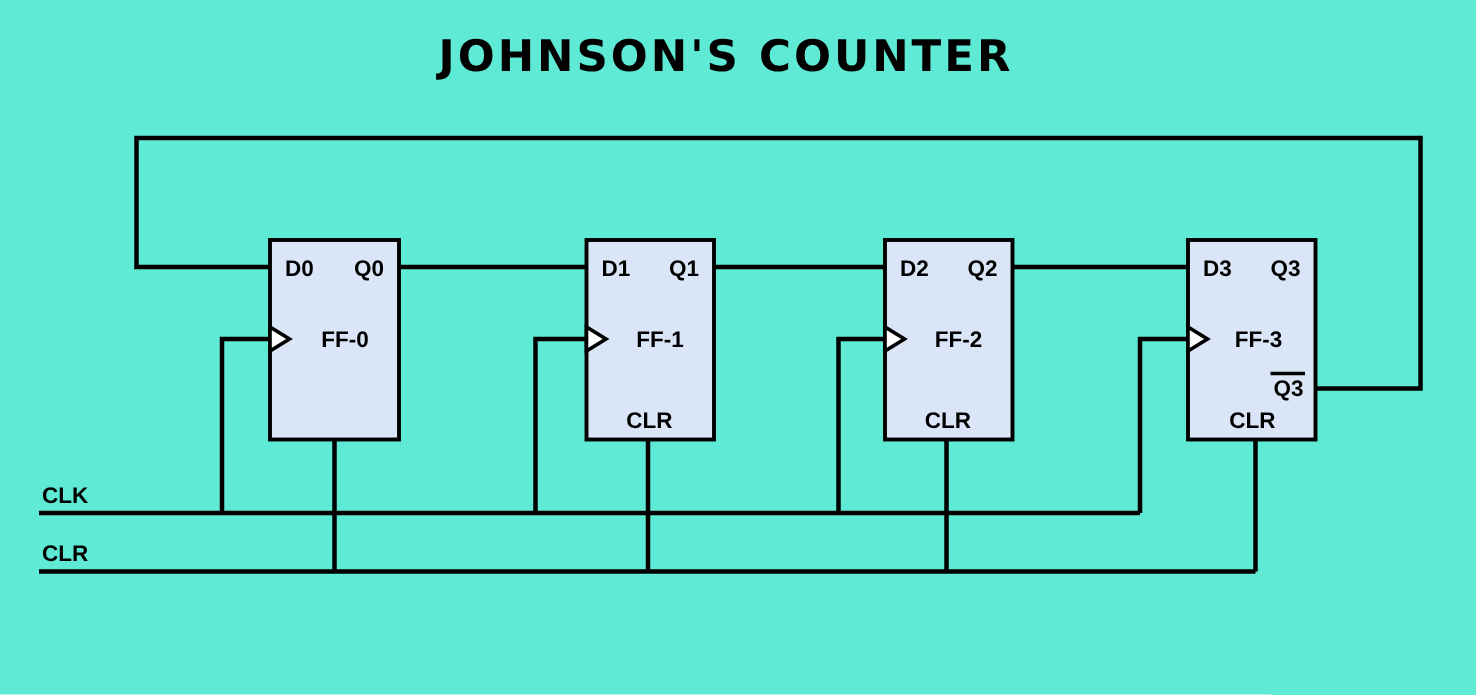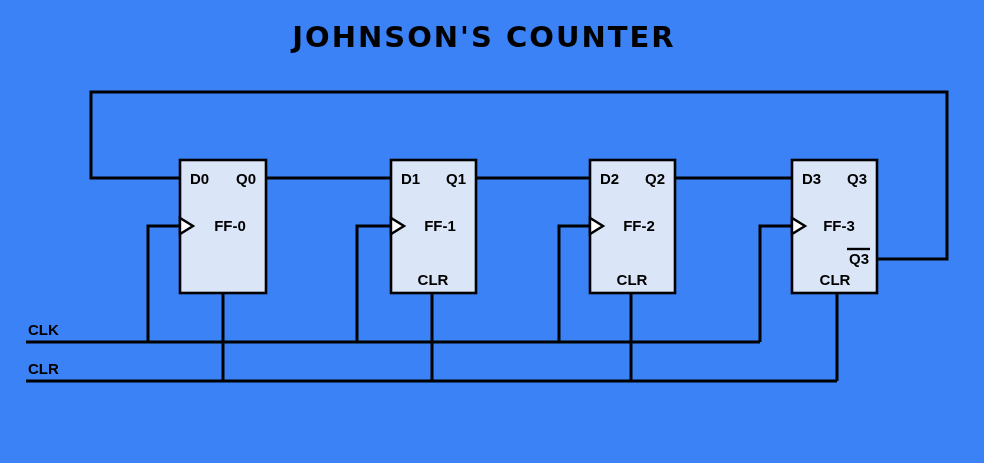--- a/index.html
+++ b/index.html
@@ -4,21 +4,21 @@
 <style>
   html, body {
     margin: 0;
     padding: 0;
     background: #ffffff;
   }
   .stage {
     position: relative;
     width: 984px;
     height: 463px;
-    background: #3b82f6;
+    background: #5eead4;
     overflow: hidden;
   }
   svg {
     display: block;
   }
   text {
     font-family: "Liberation Sans", "DejaVu Sans", sans-serif;
     font-weight: bold;
     fill: #000000;
   }

